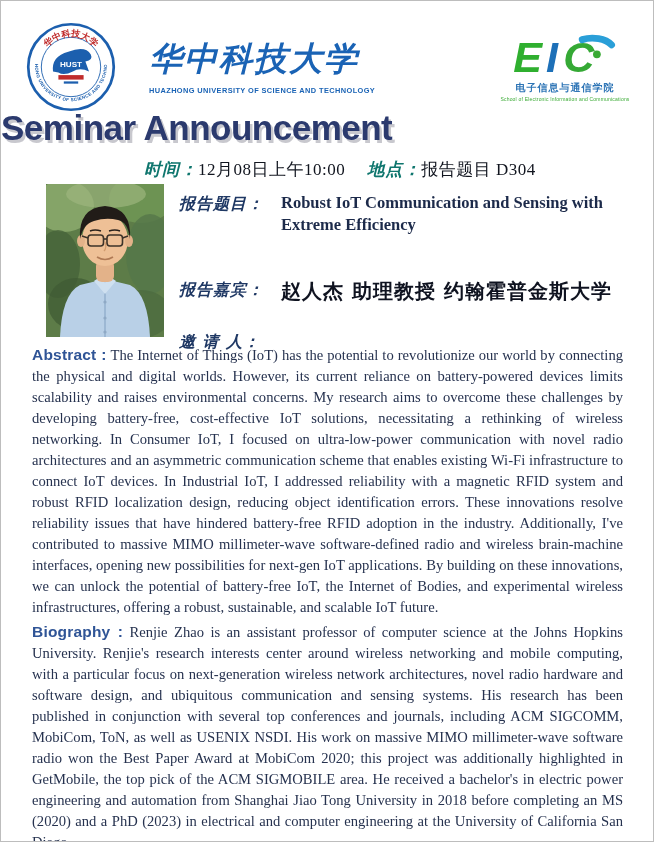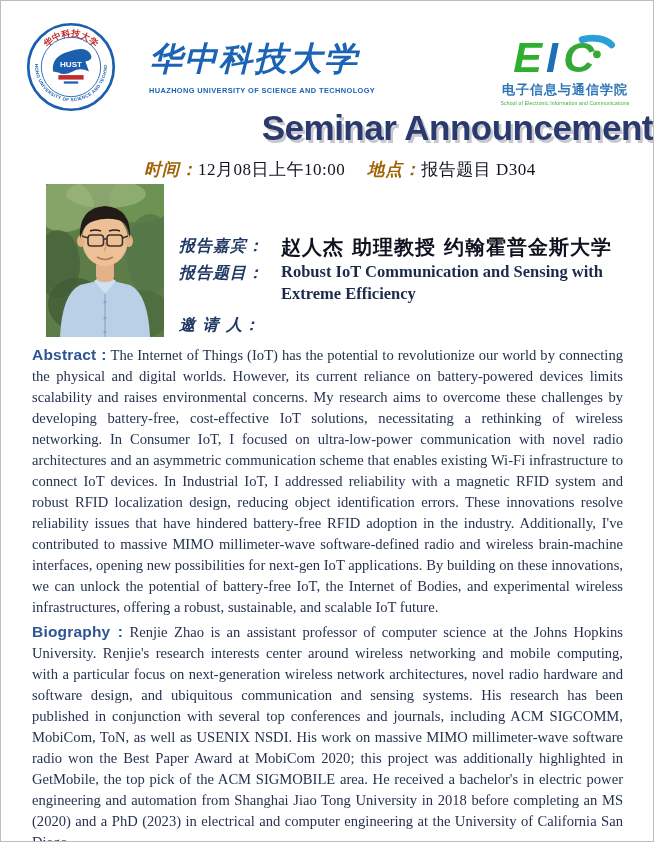--- a/index.html
+++ b/index.html
@@ -24,40 +24,40 @@
   .uniname .en {
     margin-top: 4px;
     font-family: "Liberation Sans", sans-serif;
     font-size: 7.4px; font-weight: bold; color: #1a63b5;
     letter-spacing: 0.4px; white-space: nowrap;
   }
   .eic { position:absolute; right:18px; top:30px; width:140px; text-align:center; }
   .eic .mark { width:104px; height:50px; display:block; margin:0 auto; }
   .eic .cn {
     font-family: "Liberation Sans", sans-serif;
-    font-size: 13px; font-weight: bold; color:#2e75b6; letter-spacing:1px; white-space:nowrap;
+    font-size: 10px; font-weight: bold; color:#2e75b6; letter-spacing:1px; white-space:nowrap;
   }
   .eic .en {
     font-family: "Liberation Sans", sans-serif;
     font-size: 5px; color:#3aaa35; letter-spacing:0.2px; white-space:nowrap; margin-top:1px;
   }
   
   .main-title {
     position:absolute; left:0; top:107px; width:100%;
-    text-align:right;
+    text-align:left;
     font-family: "Liberation Sans", sans-serif;
     font-size: 35px; font-weight: 800; letter-spacing: -0.5px;
     color: #2b3a6e;
     text-shadow: 2.5px 2.5px 0 #c8c8ce;
   }
   
   .meta { position:absolute; left:143px; top:157px; white-space:nowrap; font-size:17px; }
   .meta .lbl {
     font-family: Liberation Mono, monospace;
-    font-weight: bold; font-style: italic; color: #a16207; letter-spacing:1px;
+    font-weight: bold; font-style: italic; color: #0f766e; letter-spacing:1px;
   }
   .meta .val { font-weight: normal; color: #11151f; letter-spacing:0.5px; }
   .meta .gap { display:inline-block; width:22px; }
   
   .photo { position:absolute; left:45px; top:183px; width:118px; height:153px; }
   .info { position:absolute; left:178px; top:191px; width:446px; }
   .info .row { display:flex; align-items:flex-start; }
   .info .lbl {
     flex: 0 0 102px;
     font-family: "DejaVu Serif", serif;
@@ -67,21 +67,21 @@
   }
   .row-title .val {
     font-size: 16.5px; font-weight: bold; color:#1c2a4a;
     line-height: 22px; width: 340px;
   }
   .row-guest { margin-top: 42px; }
   .row-guest .val, .row-host .val {
     font-family: "DejaVu Serif", serif;
     font-size: 20px; font-weight: bold; color:#0f1320; letter-spacing:1px; white-space:nowrap;
   }
-  .row-host { margin-top: 8px; }
+  .row-host { margin-top: 25px; }
   
   .para {
     position:absolute; left:31px; width:591px;
     font-size: 14.6px; line-height: 21px;
     color: #26324f; text-align: justify;
   }
   .para .h {
     font-family: "Liberation Sans", sans-serif;
     font-size: 15.5px; font-weight: 800; color: #2f5496;
     letter-spacing: 0.2px;
@@ -167,28 +167,28 @@
     <rect x="61" y="51" width="15.5" height="11" rx="3" fill="none" stroke="#3d332a" stroke-width="1.6"></rect>
     <path d="M 57.5 55 L 61 55" stroke="#3d332a" stroke-width="1.6"></path>
     <path d="M 42 54 L 36 52 M 76.5 54 L 82 52" stroke="#3d332a" stroke-width="1.4"></path>
 
     <path d="M 44 47 Q 49 45 55 47 M 63 47 Q 69 45 74 47" stroke="#2a211b" stroke-width="1.4" fill="none"></path>
     <path d="M 59 58 Q 61 64 58 67" stroke="#d19c6f" stroke-width="1.3" fill="none"></path>
     <path d="M 51 73 Q 59 78 67 73" stroke="#b07a55" stroke-width="1.6" fill="none"></path>
   </svg>
 
   <div class="info">
+    <div class="row row-title">
+      <span class="lbl">报告题目：</span>
+      <span class="val">Robust IoT Communication and Sensing with Extreme Efficiency</span>
+    </div>
     <div class="row row-guest">
       <span class="lbl">报告嘉宾：</span>
       <span class="val">赵人杰 助理教授 约翰霍普金斯大学</span>
     </div>
-    <div class="row row-title">
-      <span class="lbl">报告题目：</span>
-      <span class="val">Robust IoT Communication and Sensing with Extreme Efficiency</span>
-    </div>
     <div class="row row-host">
       <span class="lbl">邀 请 人：</span>
     </div>
   </div>
 
   <p class="para abstract">
     <span class="h">Abstract :</span><span> The Internet of Things (IoT) has the potential to revolutionize our world by connecting the physical and digital worlds. However, its current reliance on battery-powered devices limits scalability and raises environmental concerns. My research aims to overcome these challenges by developing battery-free, cost-effective IoT solutions, necessitating a rethinking of wireless networking. In Consumer IoT, I focused on ultra-low-power communication with novel radio architectures and an asymmetric communication scheme that enables existing Wi-Fi infrastructure to connect IoT devices. In Industrial IoT, I addressed reliability with a magnetic RFID system and robust RFID localization design, reducing object identification errors. These innovations resolve reliability issues that have hindered battery-free RFID adoption in the industry. Additionally, I've contributed to massive MIMO millimeter-wave software-defined radio and wireless brain-machine interfaces, opening new possibilities for next-gen IoT applications. By building on these innovations, we can unlock the potential of battery-free IoT, the Internet of Bodies, and experimental wireless infrastructures, offering a robust, sustainable, and scalable IoT future.</span>
   </p>
 
   <p class="para biography">

